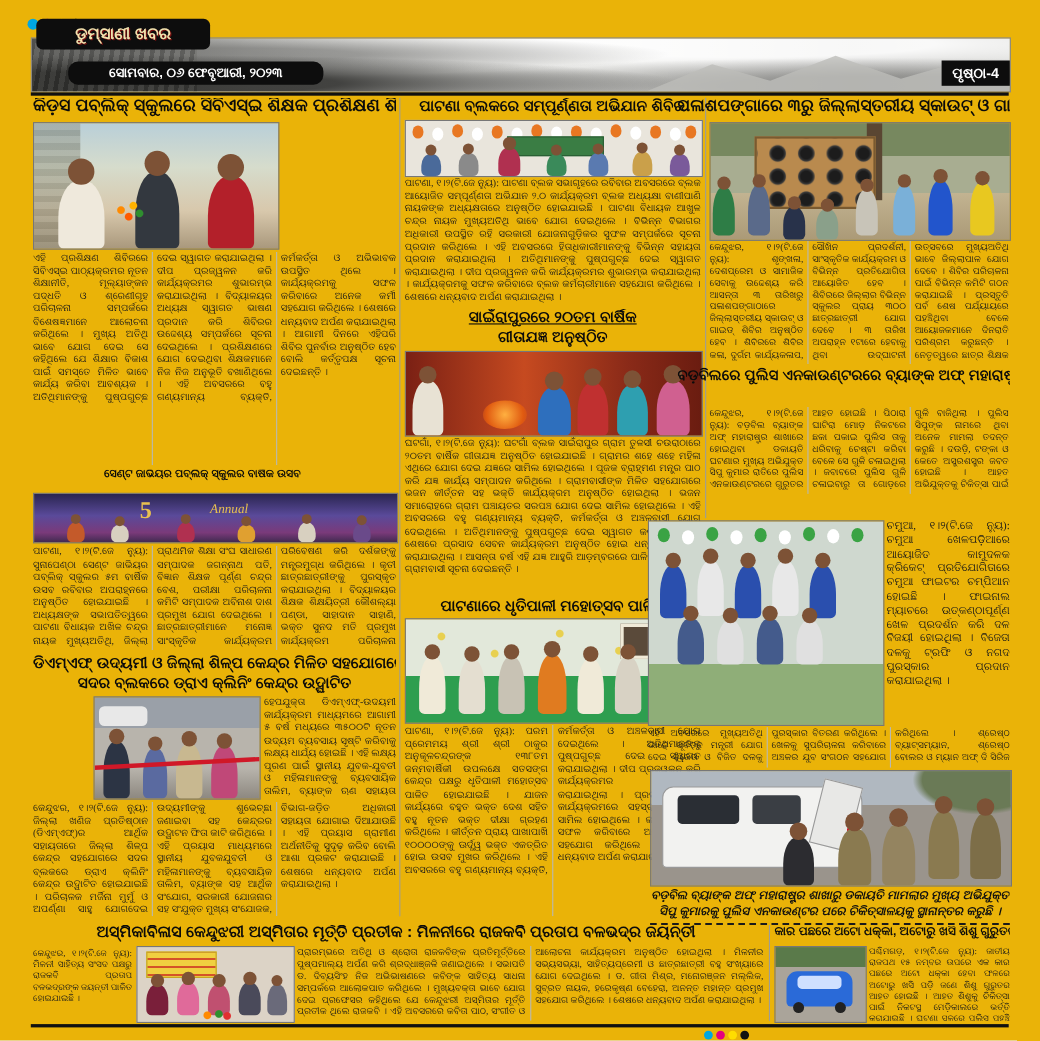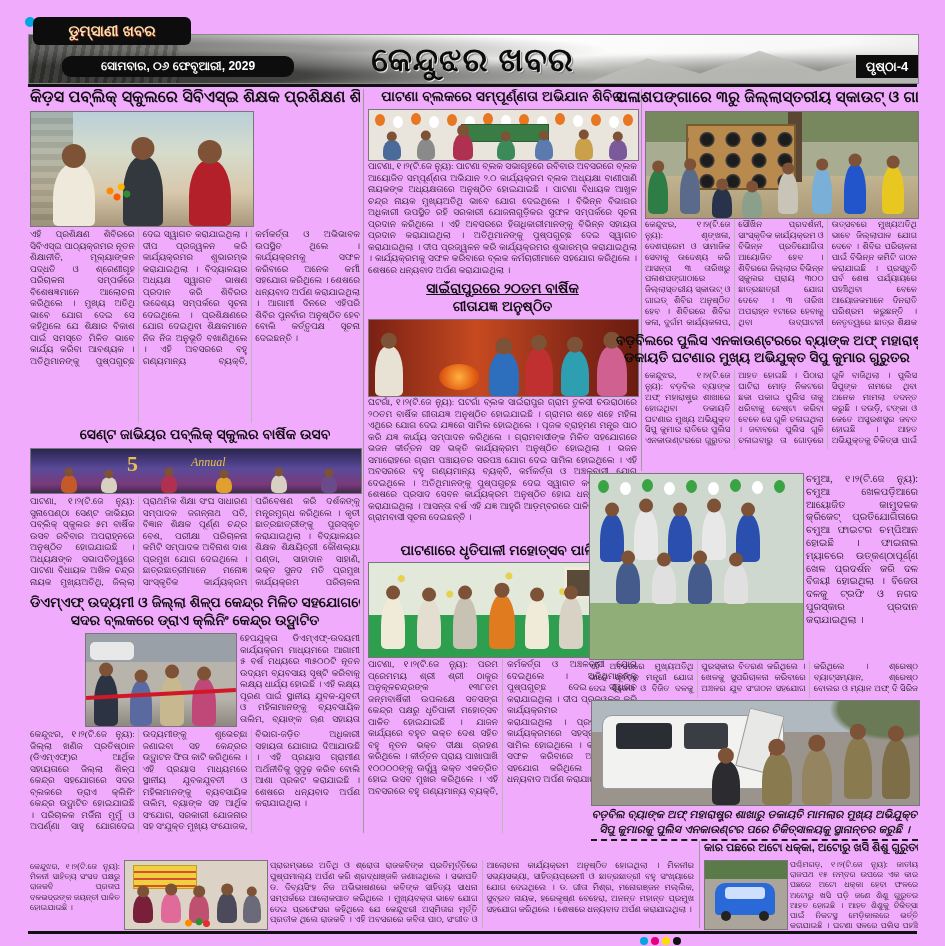--- a/index.html
+++ b/index.html
@@ -1,16 +1,16 @@
 <!DOCTYPE html>
 <html><head>
 <meta charset="utf-8">
 <style>
   html,body{margin:0;padding:0;background:#e9e9e6;}
-  #paper{position:relative;width:945px;height:946px;margin:0 auto;background:#f0abfc;overflow:hidden;
+  #paper{position:relative;width:945px;height:946px;margin:0 auto;background:#eab308;overflow:hidden;
          font-family:"Liberation Serif",serif;}
   .abs{position:absolute;}
   .hl{position:absolute;font-family:"Liberation Sans",sans-serif;font-weight:bold;color:#0b0b0b;
       text-align:center;line-height:1.05;white-space:nowrap;overflow:hidden;}
   .body-txt{position:absolute;font-size:9px;line-height:1.28;color:#191919;text-align:justify;overflow:hidden;}
   .cols3{column-count:3;column-gap:8px;column-rule:1px solid #b8b8b2;}
   .cols2{column-count:2;column-gap:9px;column-rule:1px solid #b8b8b2;}
   .photo{position:absolute;overflow:hidden;border:1px solid #777;background:#c9c9c4;}
   .fig{position:absolute;border-radius:45% 45% 5px 5px / 55% 55% 5px 5px;}
   .fig::before{content:"";position:absolute;left:50%;top:0;width:58%;height:0;padding-bottom:58%;
@@ -42,42 +42,41 @@
   <div class="dot" style="left:64px;top:17px;width:10px;height:10px;background:#111;"></div>
 
   <div class="band">
     <div class="abs" style="left:0;top:0;width:150px;height:100%;background:repeating-linear-gradient(100deg,rgba(30,30,28,.35) 0 4px,rgba(90,90,86,.25) 4px 9px);"></div>
     <div class="abs" style="right:0;top:10px;width:330px;height:38px;background:#bdbdb9;clip-path:polygon(0 100%,18% 35%,34% 75%,52% 15%,70% 70%,86% 30%,100% 80%,100% 100%);opacity:.8;"></div>
   </div>
   <div class="black-box" style="left:33px;top:17px;width:158px;height:28px;border-radius:6px;line-height:28px;font-size:15px;color:#f2e2ae;text-shadow:1px 1px 0 #7a1010;">
     <span>ଡୁମ୍ସାଣୀ ଖବର</span>
   </div>
   <div class="black-box" style="left:62px;top:56px;width:232px;height:21px;border-radius:9px;line-height:21px;font-size:12px;">
-    <span>ସୋମବାର, ୦୬ ଫେବୃଆରୀ, 2029</span>
-  </div>
-  <div class="hl" style="left:300px;top:38px;width:345px;height:44px;font-size:33px;letter-spacing:1px;line-height:44px;text-shadow:1px 1px 0 #ececec,2px 2px 1px #808080;">କେନ୍ଦୁଝର ଖବର</div>
+    <span>ସୋମବାର, ୦୬ ଫେବୃଆରୀ, ୨୦୨୩</span>
+  </div>
   <div class="black-box" style="left:856px;top:55px;width:62px;height:23px;line-height:23px;font-size:13px;">
     <span>ପୃଷ୍ଠା-4</span>
   </div>
   <div class="hrule" style="left:28px;top:84px;width:889px;"></div>
 
   <div class="vrule" style="left:363px;top:89px;height:744px;"></div>
   <div class="vrule" style="left:641px;top:89px;height:382px;"></div>
 
   <div class="hl" style="left:30px;top:89px;width:330px;height:20px;font-size:16px;">କିଡ଼ସ ପବ୍ଲିକ୍ ସ୍କୁଲରେ ସିବିଏସ୍ଇ ଶିକ୍ଷକ ପ୍ରଶିକ୍ଷଣ ଶିବିର</div>
   <div class="photo" style="left:30px;top:111px;width:222px;height:114px;background:linear-gradient(180deg,#b9cfd8,#d6dccc 35%,#d8c8ac 70%,#a9987c);">
     <div class="abs" style="left:0;top:0;width:42px;height:100%;background:repeating-linear-gradient(180deg,#8d8d7d 0 6px,#6b6b5b 6px 12px);opacity:.45;"></div>
     <div class="fig" style="left:22px;bottom:0;width:42px;height:62px;background:#efe9dc;"></div>
     <div class="fig" style="left:92px;bottom:0;width:40px;height:70px;background:#33383f;"></div>
     <div class="fig" style="left:158px;bottom:0;width:42px;height:66px;background:#b3202a;"></div>
     <div class="abs" style="left:72px;bottom:24px;width:28px;height:20px;background:radial-gradient(circle at 25% 45%,#ff8a00 3px,transparent 4px),radial-gradient(circle at 65% 25%,#ffb300 3px,transparent 4px),radial-gradient(circle at 50% 75%,#ff5a00 3px,transparent 4px),radial-gradient(circle at 85% 60%,#2f8f2f 3px,transparent 4px);"></div>
   </div>
   <div class="body-txt cols3" style="left:30px;top:229px;width:330px;height:194px;">ଏହି ପ୍ରଶିକ୍ଷଣ ଶିବିରରେ ସିବିଏସ୍ଇ ପାଠ୍ୟକ୍ରମର ନୂତନ ଶିକ୍ଷାନୀତି, ମୂଲ୍ୟାଙ୍କନ ପଦ୍ଧତି ଓ ଶ୍ରେଣୀଗୃହ ପରିଚାଳନା ସମ୍ପର୍କରେ ବିଶେଷଜ୍ଞମାନେ ଆଲୋଚନା କରିଥିଲେ । ମୁଖ୍ୟ ଅତିଥି ଭାବେ ଯୋଗ ଦେଇ ସେ କହିଥିଲେ ଯେ ଶିକ୍ଷାର ବିକାଶ ପାଇଁ ସମସ୍ତେ ମିଳିତ ଭାବେ କାର୍ଯ୍ୟ କରିବା ଆବଶ୍ୟକ । ଅତିଥିମାନଙ୍କୁ ପୁଷ୍ପଗୁଚ୍ଛ ଦେଇ ସ୍ୱାଗତ କରାଯାଇଥିଲା । ଦୀପ ପ୍ରଜ୍ୱଳନ କରି କାର୍ଯ୍ୟକ୍ରମର ଶୁଭାରମ୍ଭ କରାଯାଇଥିଲା । ବିଦ୍ୟାଳୟର ଅଧ୍ୟକ୍ଷ ସ୍ୱାଗତ ଭାଷଣ ପ୍ରଦାନ କରି ଶିବିରର ଉଦ୍ଦେଶ୍ୟ ସମ୍ପର୍କରେ ସୂଚନା ଦେଇଥିଲେ । ପ୍ରଶିକ୍ଷଣରେ ଯୋଗ ଦେଇଥିବା ଶିକ୍ଷକମାନେ ନିଜ ନିଜ ଅନୁଭୂତି ବଖାଣିଥିଲେ । ଏହି ଅବସରରେ ବହୁ ଗଣ୍ୟମାନ୍ୟ ବ୍ୟକ୍ତି, କର୍ମକର୍ତ୍ତା ଓ ଅଭିଭାବକ ଉପସ୍ଥିତ ଥିଲେ । କାର୍ଯ୍ୟକ୍ରମକୁ ସଫଳ କରିବାରେ ଅନେକ କର୍ମୀ ସହଯୋଗ କରିଥିଲେ । ଶେଷରେ ଧନ୍ୟବାଦ ଅର୍ପଣ କରାଯାଇଥିଲା । ଆଗାମୀ ଦିନରେ ଏହିପରି ଶିବିର ପୁନର୍ବାର ଅନୁଷ୍ଠିତ ହେବ ବୋଲି କର୍ତ୍ତୃପକ୍ଷ ସୂଚନା ଦେଇଛନ୍ତି ।</div>
 
-  <div class="hl" style="left:40px;top:427px;width:330px;height:19px;font-size:14px;">ସେଣ୍ଟ ଜାଭିୟର ପବ୍ଲିକ୍ ସ୍କୁଲର ବାର୍ଷିକ ଉସବ</div>
+  <div class="hl" style="left:19px;top:427px;width:330px;height:19px;font-size:10px;">ସେଣ୍ଟ ଜାଭିୟର ପବ୍ଲିକ୍ ସ୍କୁଲର ବାର୍ଷିକ ଉସବ</div>
   <div class="photo" style="left:30px;top:448px;width:330px;height:44px;background:linear-gradient(180deg,#2a2550,#5a4a9a 45%,#7a3a7a 80%,#402a50);">
     <span class="abs" style="left:96px;top:2px;color:#e8c050;font-size:22px;font-weight:bold;font-family:'Liberation Serif',serif;">5</span>
     <span class="abs" style="left:160px;top:6px;color:#e8c050;font-size:12px;font-style:italic;font-family:'Liberation Serif',serif;">Annual</span>
     <div class="fig" style="left:30px;bottom:0;width:16px;height:18px;background:#c45a2a;"></div>
     <div class="fig" style="left:70px;bottom:0;width:16px;height:16px;background:#d8d0c0;"></div>
     <div class="fig" style="left:130px;bottom:0;width:16px;height:18px;background:#b03050;"></div>
     <div class="fig" style="left:185px;bottom:0;width:16px;height:16px;background:#e0a030;"></div>
     <div class="fig" style="left:240px;bottom:0;width:16px;height:18px;background:#d8d0c0;"></div>
     <div class="fig" style="left:290px;bottom:0;width:16px;height:17px;background:#6a4a8a;"></div>
   </div>
@@ -145,21 +144,20 @@
     <div class="fig" style="left:66px;bottom:0;width:20px;height:30px;background:#28324a;"></div>
     <div class="fig" style="left:96px;bottom:0;width:20px;height:28px;background:#8aa08a;"></div>
     <div class="fig" style="left:132px;bottom:4px;width:20px;height:42px;background:#c8c4b8;"></div>
     <div class="fig" style="left:166px;bottom:4px;width:20px;height:46px;background:#7ab0d8;"></div>
     <div class="fig" style="left:198px;bottom:4px;width:22px;height:50px;background:#2255cc;"></div>
     <div class="fig" style="left:236px;bottom:4px;width:22px;height:48px;background:#e8c820;"></div>
   </div>
   <div class="body-txt cols3" style="left:645px;top:219px;width:272px;height:112px;font-size:8.5px;">କେନ୍ଦୁଝର, ୧।୨(ଟି.ଜେ ନ୍ୟୁ): ଶୃଙ୍ଖଳା, ଦେଶପ୍ରେମ ଓ ସାମାଜିକ ସେବାକୁ ଉଦ୍ଦେଶ୍ୟ କରି ଆସନ୍ତା ୩ ତାରିଖରୁ ପଳାଶପଙ୍ଗାଠାରେ ଜିଲ୍ଲାସ୍ତରୀୟ ସ୍କାଉଟ୍ ଓ ଗାଇଡ୍ ଶିବିର ଅନୁଷ୍ଠିତ ହେବ । ଶିବିରରେ ଶିବିର କଳା, ଦୁର୍ଗମ କାର୍ଯ୍ୟକଳାପ, ସୌଖିନ ପ୍ରଦର୍ଶନୀ, ସାଂସ୍କୃତିକ କାର୍ଯ୍ୟକ୍ରମ ଓ ବିଭିନ୍ନ ପ୍ରତିଯୋଗିତା ଆୟୋଜିତ ହେବ । ଶିବିରରେ ଜିଲ୍ଲାର ବିଭିନ୍ନ ସ୍କୁଲର ପ୍ରାୟ ୩୦୦ ଛାତ୍ରଛାତ୍ରୀ ଯୋଗ ଦେବେ । ୩ ତାରିଖ ଅପରାହ୍ନ ୧ଟାରେ ହେବାକୁ ଥିବା ଉଦ୍‌ଘାଟନୀ ଉତ୍ସବରେ ମୁଖ୍ୟଅତିଥି ଭାବେ ଜିଲ୍ଲାପାଳ ଯୋଗ ଦେବେ । ଶିବିର ପରିଚାଳନା ପାଇଁ ବିଭିନ୍ନ କମିଟି ଗଠନ କରାଯାଇଛି । ପ୍ରସ୍ତୁତି ପର୍ବ ଶେଷ ପର୍ଯ୍ୟାୟରେ ପହଞ୍ଚିଥିବା ବେଳେ ଆୟୋଜକମାନେ ଦିନରାତି ପରିଶ୍ରମ କରୁଛନ୍ତି । ନେତୃତ୍ୱରେ ଛାତ୍ର ଶିକ୍ଷକ ପ୍ରଫୁଲ୍ଲ ଚନ୍ଦ୍ର ଯୋଗ, ପ୍ରତାପ କୁମାର ବର୍ମନ, ନିରଞ୍ଜନ ଦେହୁରୀ, ଉପେନ୍ଦ୍ର ମହାନ୍ତ ପ୍ରମୁଖ ସହଯୋଗ କରୁଛନ୍ତି ।</div>
 
   <div class="hl" style="left:616px;top:334px;width:302px;height:16px;font-size:13.5px;">ବଡ଼ବିଲରେ ପୁଲିସ ଏନକାଉଣ୍ଟରରେ ବ୍ୟାଙ୍କ ଅଫ୍ ମହାରାଷ୍ଟ୍ର</div>
-  <div class="hl" style="left:616px;top:351px;width:302px;height:16px;font-size:13.5px;">ଡକାୟତି ଘଟଣାର ମୁଖ୍ୟ ଅଭିଯୁକ୍ତ ସିପୁ କୁମାର ଗୁରୁତର</div>
   <div class="body-txt cols3" style="left:645px;top:370px;width:272px;height:79px;font-size:8.5px;">କେନ୍ଦୁଝର, ୧।୨(ଟି.ଜେ ନ୍ୟୁ): ବଡ଼ବିଲ ବ୍ୟାଙ୍କ ଅଫ୍ ମହାରାଷ୍ଟ୍ର ଶାଖାରେ ହୋଇଥିବା ଡକାୟତି ଘଟଣାର ମୁଖ୍ୟ ଅଭିଯୁକ୍ତ ସିପୁ କୁମାର ରାତିରେ ପୁଲିସ ଏନକାଉଣ୍ଟରରେ ଗୁରୁତର ଆହତ ହୋଇଛି । ପିଠାରା ଘାଟିରା ମୋଡ଼ ନିକଟରେ ଛକା ପକାଇ ପୁଲିସ ତାକୁ ଧରିବାକୁ ଚେଷ୍ଟା କରିବା ବେଳେ ସେ ଗୁଳି ଚଳାଇଥିଲା । ଜବାବରେ ପୁଲିସ ଗୁଳି ଚଳାଇବାରୁ ତା ଗୋଡ଼ରେ ଗୁଳି ବାଜିଥିଲା । ପୁଲିସ ସିପୁଙ୍କ ନାମରେ ଥିବା ଅନେକ ମାମଲା ତଦନ୍ତ କରୁଛି । ଦଉଡ଼ି, ଟଙ୍କା ଓ କେତେ ଅସ୍ତ୍ରଶସ୍ତ୍ର ଜବତ ହୋଇଛି । ଆହତ ଅଭିଯୁକ୍ତକୁ ଚିକିତ୍ସା ପାଇଁ ବଡ଼ବିଲ ମେଡ଼ିକାଲରେ ଭର୍ତ୍ତି କରାଯାଇଛି । ତା ନିକଟରୁ ଏକ ଦେଶୀ ବନ୍ଧୁକ ଜବତ କରାଯାଇଛି । ଏହି ଘଟଣା ପରେ ଅଞ୍ଚଳରେ ଚାଞ୍ଚଲ୍ୟ ଖେଳିଯାଇଛି ।</div>
 
   <div class="photo" style="left:589px;top:473px;width:213px;height:185px;background:linear-gradient(180deg,#cfd8cf 0 70%,#8fae78 70%);">
     <div class="abs" style="left:8px;top:6px;width:11px;height:13px;border-radius:50%;background:#3aa344;box-shadow:22px 2px 0 #fff,44px -1px 0 #3aa344,66px 2px 0 #fff,88px 0 0 #3aa344,110px 2px 0 #fff,132px -1px 0 #3aa344,154px 1px 0 #fff,176px 0 0 #3aa344;"></div>
     <div class="fig" style="left:10px;top:40px;width:24px;height:48px;background:#2a4fae;"></div>
     <div class="fig" style="left:44px;top:36px;width:24px;height:50px;background:#e8e8e8;"></div>
     <div class="fig" style="left:78px;top:40px;width:24px;height:48px;background:#2a4fae;"></div>
     <div class="fig" style="left:112px;top:36px;width:24px;height:50px;background:#e8e8e8;"></div>
     <div class="fig" style="left:146px;top:40px;width:24px;height:48px;background:#2a4fae;"></div>
     <div class="fig" style="left:26px;top:88px;width:24px;height:42px;background:#445b8c;"></div>
@@ -180,20 +178,21 @@
     <div class="fig" style="left:120px;bottom:0;width:28px;height:44px;background:#2c2c30;"></div>
     <div class="fig" style="left:170px;bottom:0;width:30px;height:52px;background:#8a7a50;"></div>
     <div class="fig" style="left:210px;bottom:0;width:30px;height:56px;background:#948460;"></div>
     <div class="fig" style="left:252px;bottom:6px;width:28px;height:62px;background:#8a7a50;"></div>
     <div class="fig" style="left:290px;bottom:6px;width:28px;height:60px;background:#7d6e48;"></div>
   </div>
   <div class="cap" style="left:591px;top:822px;width:327px;height:15px;font-size:11px;line-height:15px;">ସିପୁ କୁମାରକୁ ପୁଲିସ ଏନକାଉଣ୍ଟର ପରେ ଚିକିତ୍ସାଳୟକୁ ସ୍ଥାନାନ୍ତର କରୁଛି ।</div>
   <div class="cap" style="left:591px;top:807px;width:327px;height:15px;font-size:11px;line-height:15px;">ବଡ଼ବିଲ ବ୍ୟାଙ୍କ ଅଫ୍ ମହାରାଷ୍ଟ୍ର ଶାଖାରୁ ଡକାୟତି ମାମଲାର ମୁଖ୍ୟ ଅଭିଯୁକ୍ତ</div>
   <div class="dashed" style="left:591px;top:839px;width:327px;"></div>
 
+  <div class="hl" style="left:30px;top:841px;width:660px;height:18px;font-size:14.5px;">ଅସ୍ମିକାବିଳାସ କେନ୍ଦୁଝରୀ ଅସ୍ମିତାର ମୂର୍ତ୍ତି ପ୍ରତୀକ : ମିଳନୀରେ ରାଜକବି ପ୍ରତାପ ବଳଭଦ୍ର ଜୟନ୍ତୀ</div>
   <div class="hl" style="left:704px;top:842px;width:214px;height:15px;font-size:11px;">କାର ପଛରେ ଅଟୋ ଧକ୍କା, ଅଟୋରୁ ଖସି ଶିଶୁ ଗୁରୁତର</div>
   <div class="vrule" style="left:699px;top:841px;height:87px;"></div>
 
   <div class="body-txt" style="left:30px;top:862px;width:90px;height:66px;font-size:8px;">କେନ୍ଦୁଝର, ୧।୨(ଟି.ଜେ ନ୍ୟୁ): ମିଳନୀ ସାହିତ୍ୟ ସଂସଦ ପକ୍ଷରୁ ରାଜକବି ପ୍ରତାପ ବଳଭଦ୍ରଙ୍କ ଜୟନ୍ତୀ ପାଳିତ ହୋଇଯାଇଛି ।</div>
   <div class="photo" style="left:124px;top:860px;width:142px;height:68px;background:#dcd3c6;">
     <div class="abs" style="left:8px;top:4px;width:62px;height:22px;background:#f0d040;border:1px solid #c0a020;background-image:repeating-linear-gradient(180deg,transparent 0 5px,rgba(200,30,30,.7) 5px 7px);"></div>
     <div class="fig" style="left:8px;bottom:6px;width:20px;height:28px;background:#7a1f3a;"></div>
     <div class="fig" style="left:36px;bottom:6px;width:20px;height:30px;background:#e06a9a;"></div>
     <div class="fig" style="left:64px;bottom:6px;width:20px;height:28px;background:#c05070;"></div>
     <div class="fig" style="left:92px;bottom:6px;width:20px;height:30px;background:#4a4a5a;"></div>

